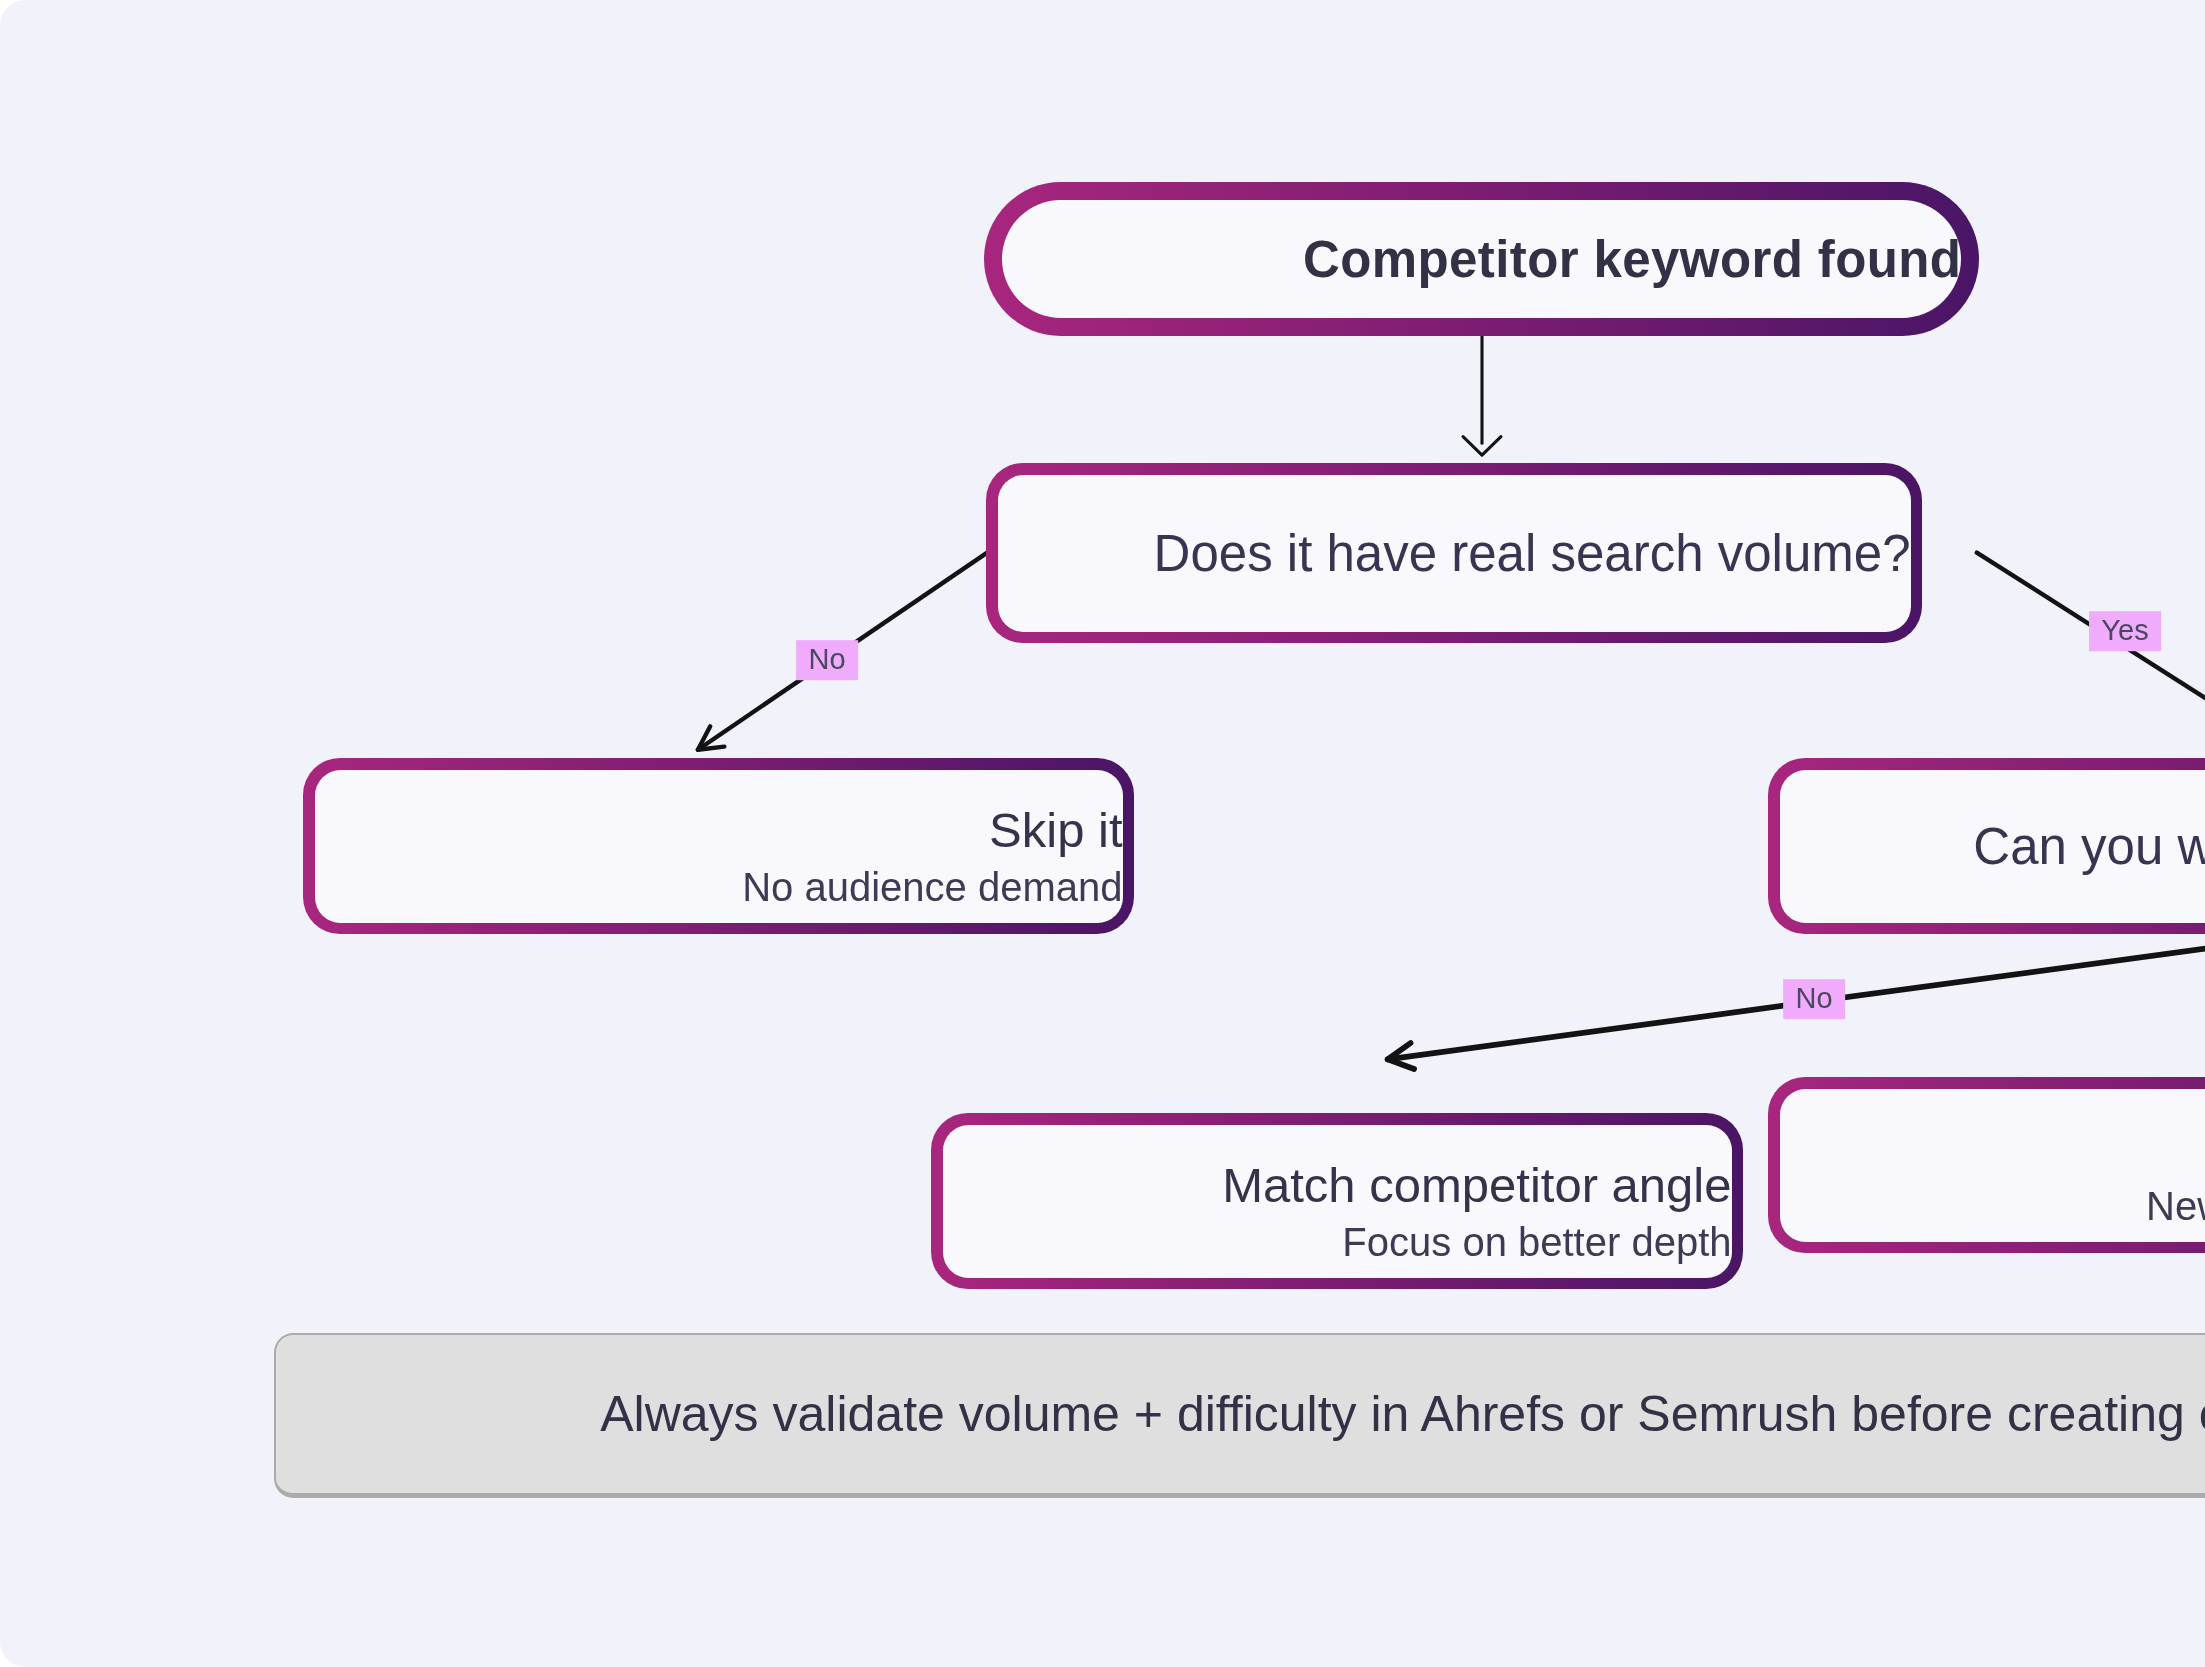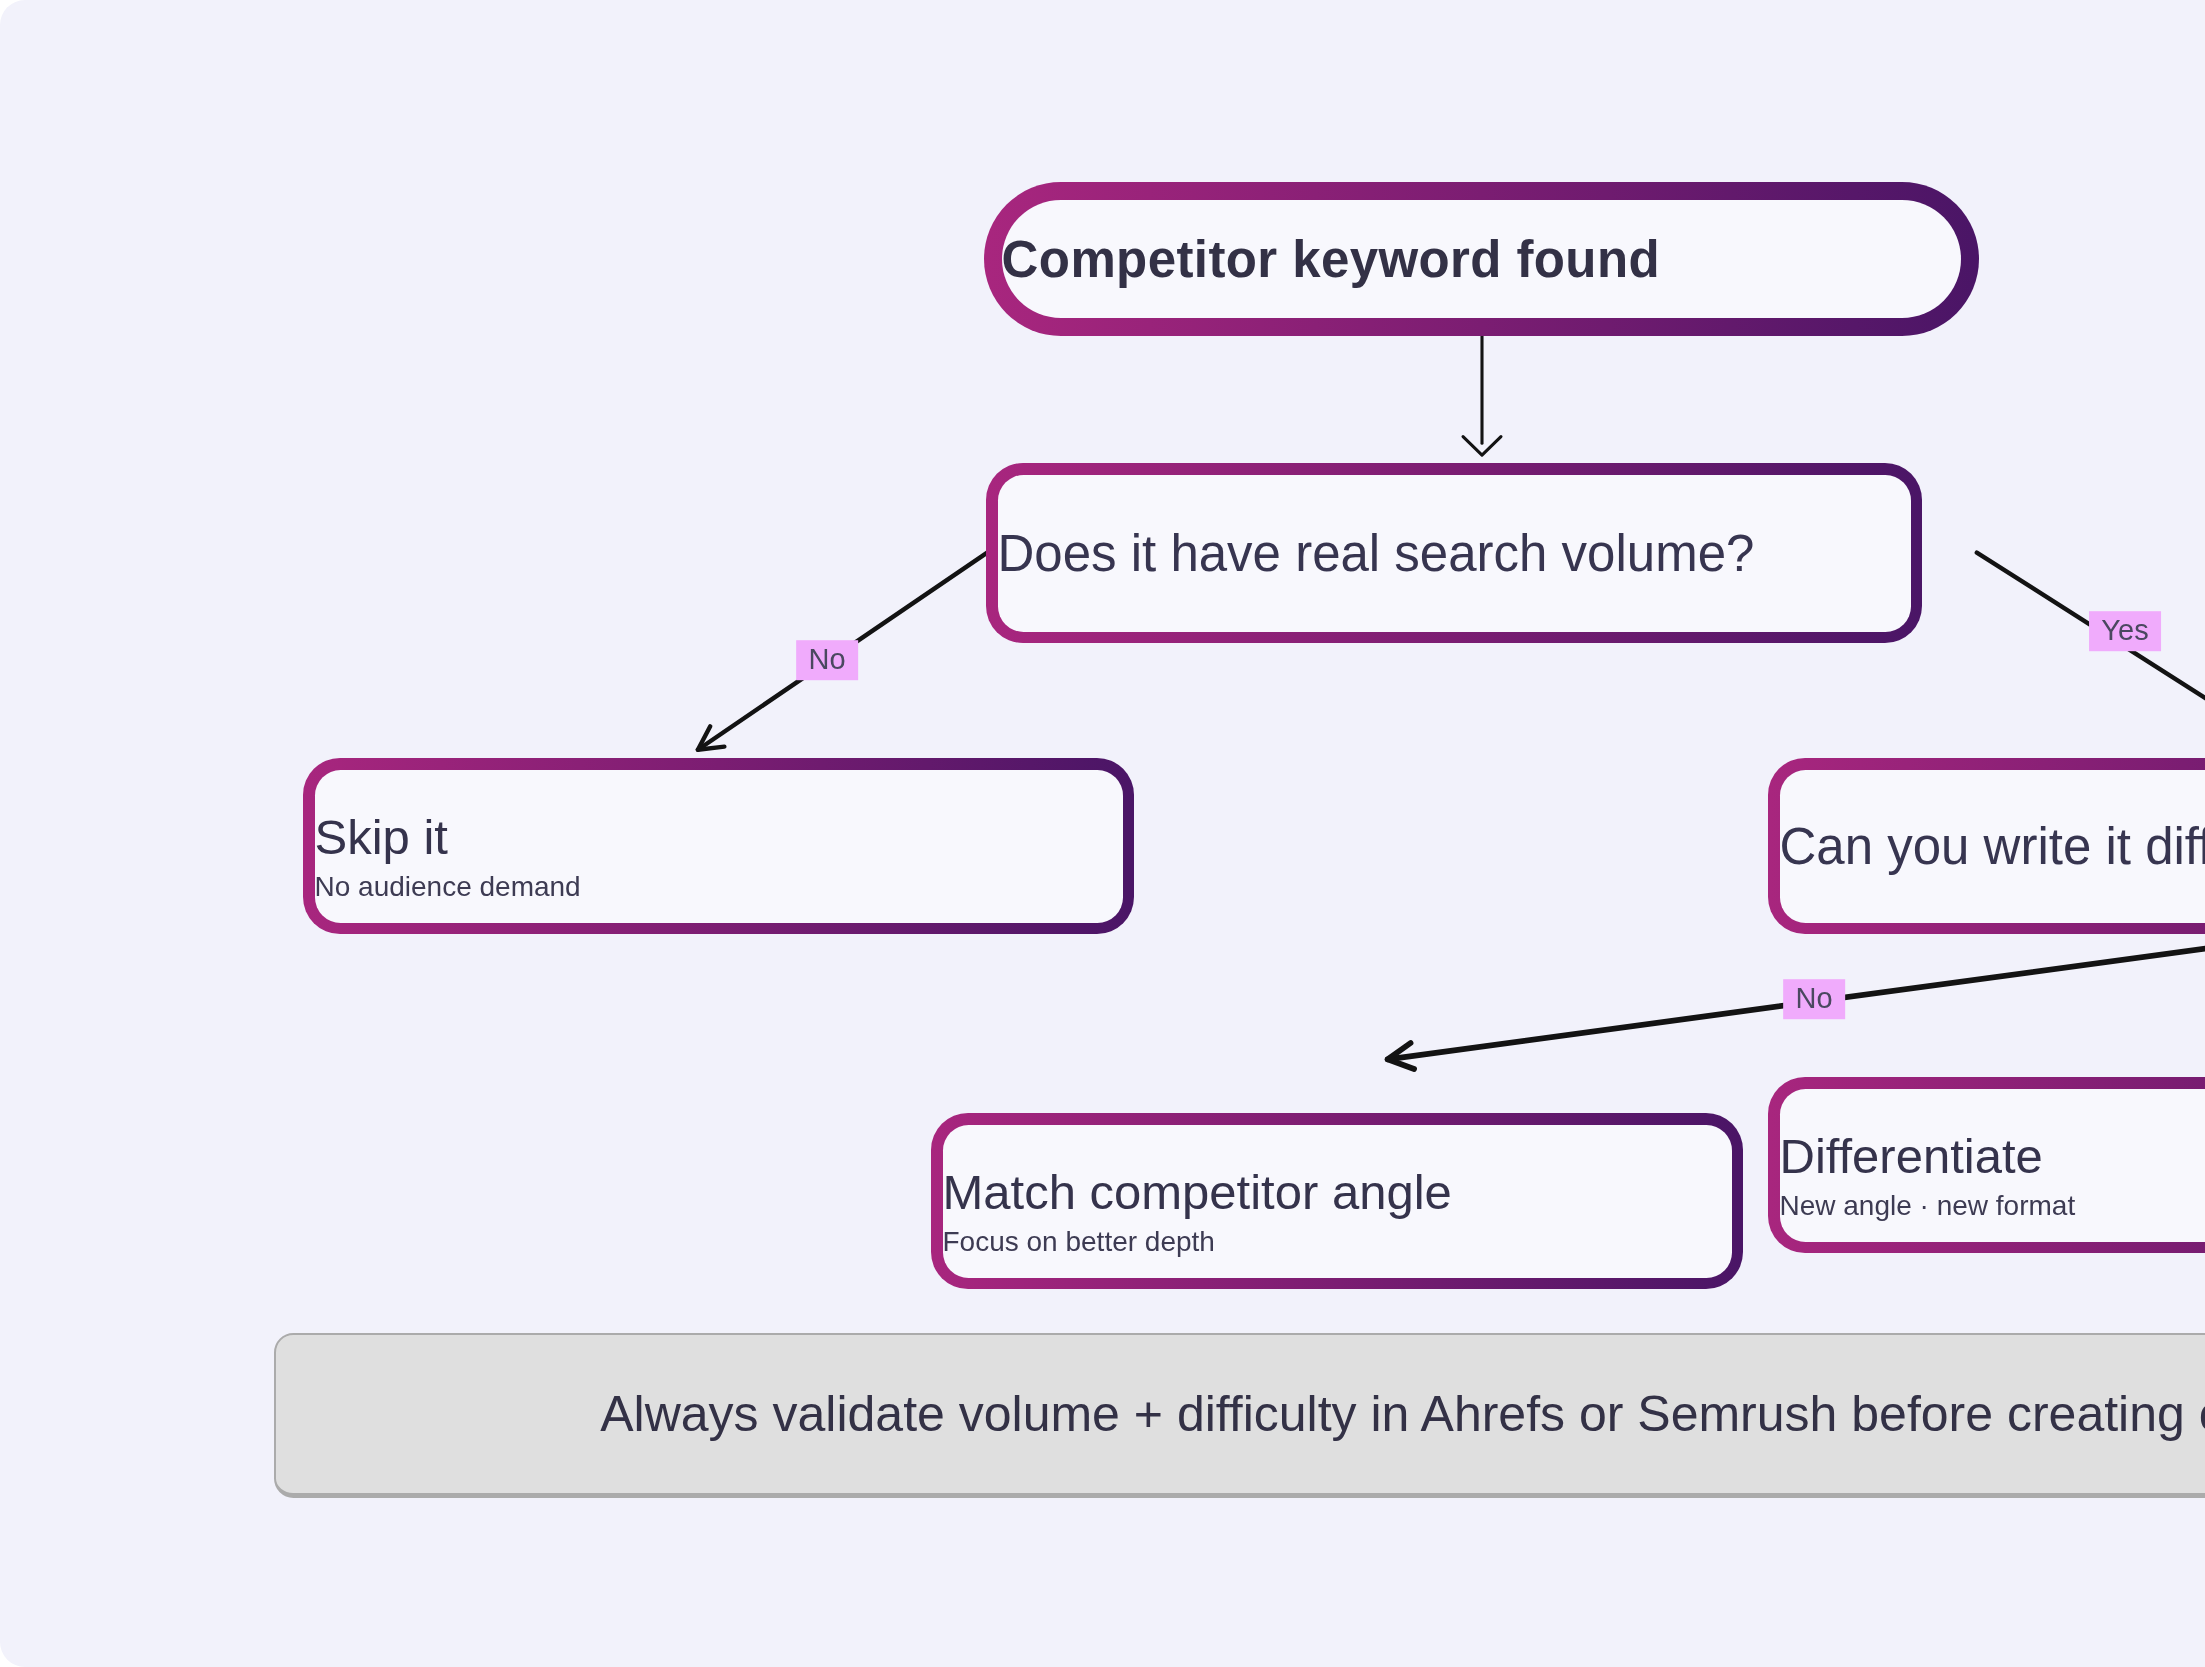--- a/index.html
+++ b/index.html
@@ -17,36 +17,36 @@
     background:linear-gradient(90deg,#a8267e 0%,#7b1d72 50%,#4a1566 100%);
     box-sizing:border-box;
     border-radius:37px;
     padding:11.5px;
   }
   .node-inner{
     width:100%;height:100%;
     background:#f8f8fd;
     border-radius:25.6px;
     display:flex;flex-direction:column;
-    align-items:flex-start;justify-content:center;
+    align-items:flex-end;justify-content:center;
     gap:6.2px;
     text-align:center;
   }
   .node-root{left:984px;top:182px;width:995px;height:154px;border-radius:77px;padding:17.6px;}
   .node-root .node-inner{border-radius:60px;}
   .node-volume{left:986px;top:463px;width:936px;height:180px;}
   .node-skip{left:303px;top:758px;width:831px;height:176px;}
   .node-rewrite{left:1768px;top:758px;width:831px;height:176px;}
   .node-match{left:931px;top:1113px;width:812px;height:176px;}
   .node-diff{left:1768px;top:1077px;width:812px;height:176px;}
 
   .title-bold{font-size:51px;font-weight:700;color:#333146;letter-spacing:0.4px;}
   .title-q{font-size:51px;font-weight:500;color:#373550;}
   .title-r{font-size:49px;font-weight:500;color:#35334c;margin-top:20px;}
-  .subtitle{font-size:28px;font-weight:400;color:#3d3b53;}
+  .subtitle{font-size:40px;font-weight:400;color:#3d3b53;}
 
   .connectors{position:absolute;left:0;top:0;pointer-events:none;}
   .edge-label{
     position:absolute;
     transform:translate(-50%,-50%);
     background:#f0abfc;
     padding:5.3px 12.3px;
     font-size:29px;
     color:#4a4860;
     line-height:1;

